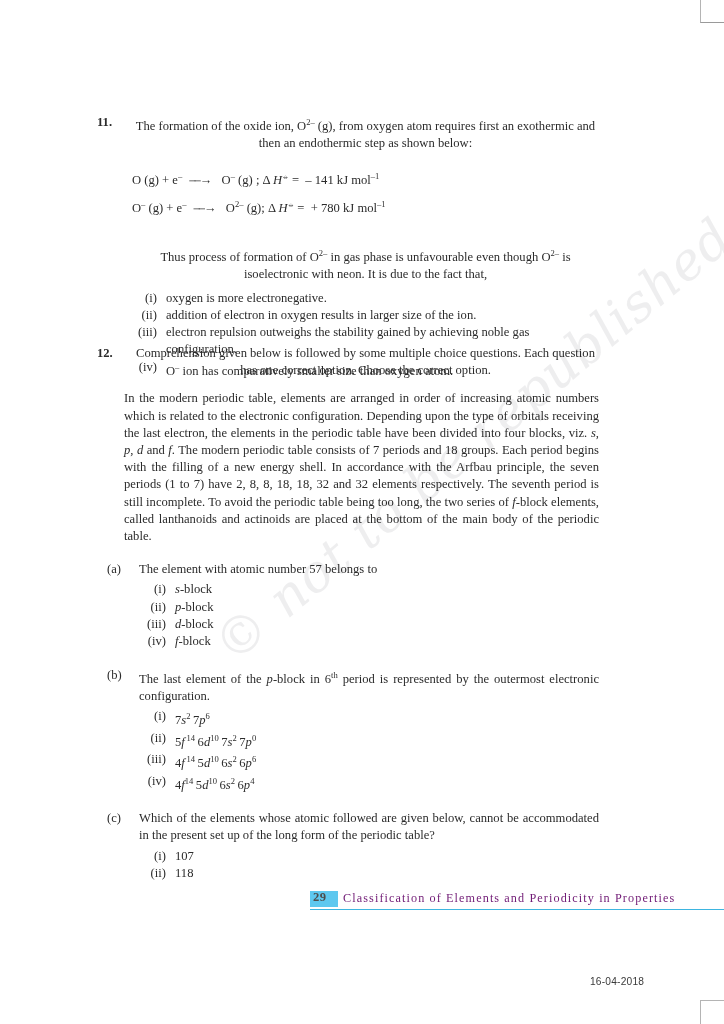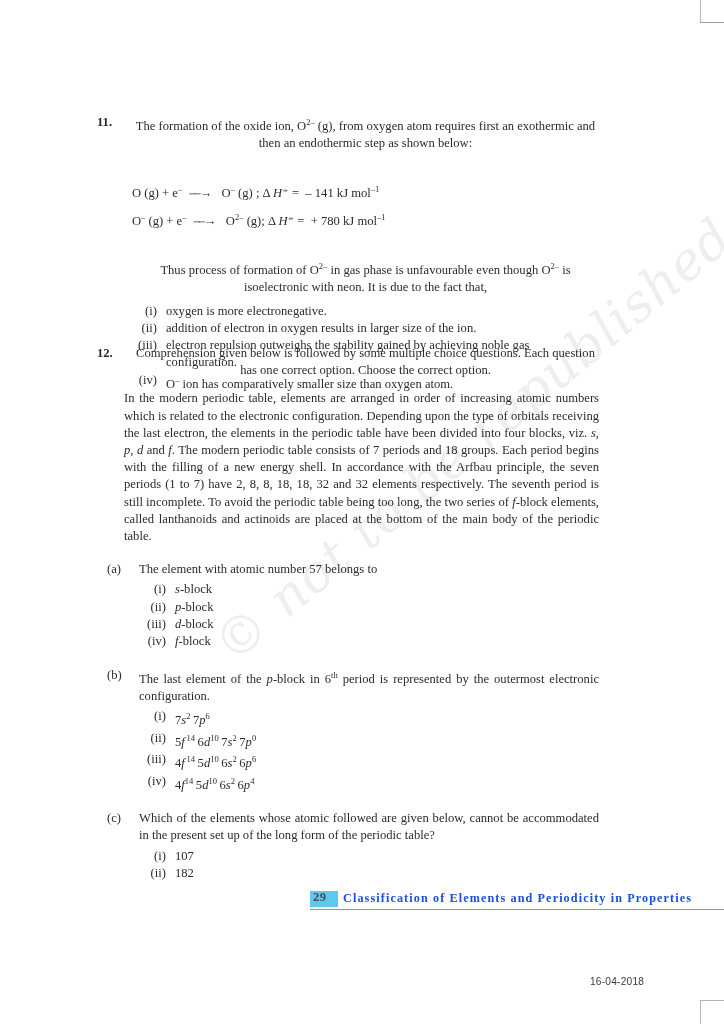--- a/index.html
+++ b/index.html
@@ -186,23 +186,22 @@
     font-size: 12.6px;
     font-weight: bold;
     color: #4d4d4d;
     letter-spacing: 0.5px;
   }
   .footer-title {
     position: absolute;
     left: 312px;
     top: 1px;
     font-size: 12.2px;
-    color: #1d4ed8;
+    color: #701a75;
     letter-spacing: 1.1px;
-    font-weight: bold;
   }
   .footer-rule {
     position: absolute;
     left: 279px;
     top: 19px;
     width: 421px;
     height: 1.4px;
     background: #3db5e0;
   }
 
@@ -232,21 +231,21 @@
 
   <div class="block" style="top:114px;">
 
     <div class="qrow">
       <div class="qnum">11.</div>
       <div class="qbody nojust">The
         formation of the oxide ion, O<sup>2–</sup> (g), from oxygen atom requires first an
         exothermic and then an endothermic step as shown below:</div>
     </div>
 
-    <div style="margin-left:35px; margin-top:24px;">
+    <div style="margin-left:35px; margin-top:11px;">
       <div class="eq">O (g) + e<sup>–</sup><span class="arrow">⎯⎯→</span>&nbsp;O<sup>–</sup> (g) ; Δ <span class="it">H</span><span class="deg">⦵</span> = &nbsp;– 141 kJ mol<sup>–1</sup></div>
       <div class="eq">O<sup>–</sup> (g) + e<sup>–</sup><span class="arrow">⎯⎯→</span>&nbsp;O<sup>2–</sup> (g); Δ <span class="it">H</span><span class="deg">⦵</span> = &nbsp;+ 780 kJ mol<sup>–1</sup></div>
     </div>
 
     <div style="margin-left:35px; margin-top:25px;" class="qbody nojust">Thus process of formation of
       O<sup>2–</sup> in gas phase is unfavourable even though O<sup>2–</sup> is isoelectronic with
       neon. It is due to the fact that,</div>
 
     <div class="opts" style="margin-left:35px; margin-top:6px;">
       <div class="opt">
@@ -339,21 +338,21 @@
       <div class="pl">(c)</div>
       <div class="pb">Which of the elements whose atomic followed are given below, cannot be accommodated in the present set up of the long form of the periodic table?</div>
     </div>
     <div class="opts sub-opts">
       <div class="opt">
         <div class="rn">(i)</div>
         <div class="otext">107</div>
       </div>
       <div class="opt">
         <div class="rn">(ii)</div>
-        <div class="otext">182</div>
+        <div class="otext">118</div>
       </div>
     </div>
 
   </div>
 </div>
 
 <div class="footer">
   <div class="footer-inner">
     <div class="pagenum-bar"></div>
     <div class="pagenum">29</div>

